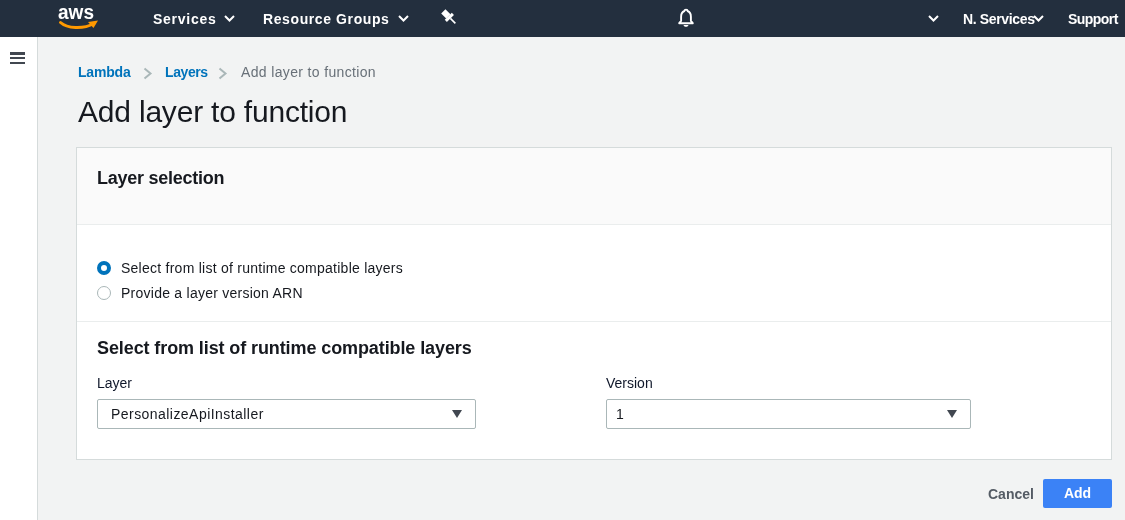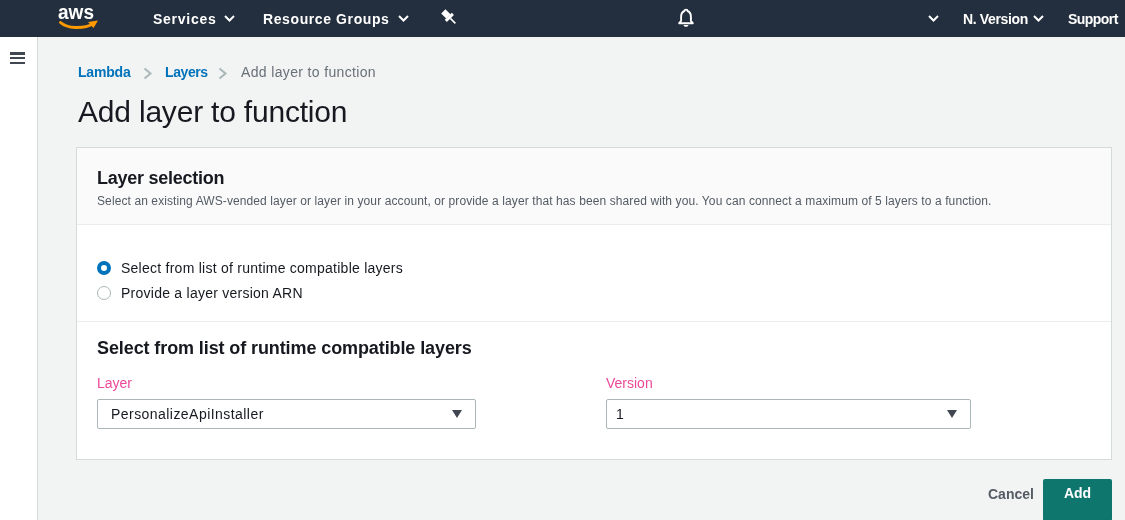--- a/index.html
+++ b/index.html
@@ -30,27 +30,27 @@
   .card-hd p { position:absolute; left:20px; top:46px; font-size:12px; color:#545b64; letter-spacing:0.1px; }
 
   .radio-row { position:absolute; left:20px; font-size:14px; color:#16191f; letter-spacing:0.25px; }
   .radio { display:inline-block; width:14px; height:14px; border-radius:50%; vertical-align:-2px; margin-right:10px; }
   .radio.on { background:#ffffff; border:4.5px solid #0073bb; }
   .radio.off { background:#ffffff; border:1px solid #aab7b8; }
 
   .div2 { position:absolute; left:0; top:173px; width:100%; border-top:1px solid #eaeded; }
 
   .sec-h { position:absolute; left:20px; top:190px; font-size:18px; font-weight:bold; color:#16191f; letter-spacing:-0.1px; }
-  .lbl { position:absolute; top:227px; font-size:14px; color:#ec4899; }
+  .lbl { position:absolute; top:227px; font-size:14px; color:#0f172a; }
   .sel { position:absolute; top:251px; height:30px; background:#ffffff; border:1px solid #aab7b8; border-radius:2px; font-size:14px; color:#16191f; line-height:28px; padding-left:13px; letter-spacing:0.45px; }
   .sel .tri { position:absolute; right:13px; top:10px; width:0; height:0; border-left:5.5px solid transparent; border-right:5.5px solid transparent; border-top:8px solid #414750; }
 
   
   .cancel { position:absolute; left:966px; top:486px; font-size:14px; font-weight:bold; color:#545b64;margin-left:22px; }
-  .addbtn { position:absolute; left:1043px; top:479px; width:69px; height:42px; background:#0f766e; border-radius:2px; color:#ffffff; font-size:14px; font-weight:bold; text-align:center; line-height:29px; }
+  .addbtn { position:absolute; left:1043px; top:479px; width:69px; height:29px; background:#3b82f6; border-radius:2px; color:#ffffff; font-size:14px; font-weight:bold; text-align:center; line-height:29px; }
 </style>
 </head>
 <body>
 
 <div class="nav">
 
   <svg style="position:absolute;left:57px;top:5px" width="44" height="28" viewBox="0 0 44 28">
     <text x="1" y="14" fill="#ffffff" font-family="Liberation Sans" font-size="20" font-weight="bold" textLength="36" lengthAdjust="spacingAndGlyphs">aws</text>
     <path d="M3.5 17.5 C 10 23.5, 26 24.5, 37 18.5" fill="none" stroke="#f90" stroke-width="3" stroke-linecap="round"></path>
     <path d="M31 17 L 41 15.5 L 36.5 23 Z" fill="#f90"></path>
@@ -72,21 +72,21 @@
     </g>
   </svg>
 
   <svg style="position:absolute;left:677px;top:8px" width="18" height="20" viewBox="0 0 18 20">
     <path d="M7.4 3 C7.4 1.1 10.6 1.1 10.6 3 C12.9 3.9 13.9 6.2 13.9 8.7 L13.9 12.9 L15.8 15.2 L2.2 15.2 L4.1 12.9 L4.1 8.7 C4.1 6.2 5.1 3.9 7.4 3 Z" fill="none" stroke="#fff" stroke-width="1.9" stroke-linejoin="round"></path>
     <path d="M6.3 17 L11.7 17 L10.2 18.8 L7.8 18.8 Z" fill="#fff"></path>
   </svg>
   <svg style="position:absolute;left:928px;top:15px" width="11" height="7" viewBox="0 0 11 7">
       <path d="M1 1 L5.5 5.5 L10 1" fill="none" stroke="#fff" stroke-width="2"></path>
     </svg>
-  <div class="item" style="left:963px; letter-spacing:-0.35px">N. Version</div>
+  <div class="item" style="left:963px; letter-spacing:-0.35px">N. Services</div>
   <svg style="position:absolute;left:1033px;top:15px" width="11" height="7" viewBox="0 0 11 7">
       <path d="M1 1 L5.5 5.5 L10 1" fill="none" stroke="#fff" stroke-width="2"></path>
     </svg>
   <div class="item" style="left:1068px; letter-spacing:-0.55px">Support</div>
 </div>
 
 <div class="sidebar">
   <div class="burger">
       <div></div>
       <div></div>
@@ -104,21 +104,20 @@
       <path d="M2.5 1.5 L8.5 6.5 L2.5 11.5" fill="none" stroke="#aab7b8" stroke-width="2"></path>
     </svg>
   <span style="left:241px; letter-spacing:0.35px; color:#687078">Add layer to function</span>
 </div>
 
 <h1>Add layer to function</h1>
 
 <div class="card">
   <div class="card-hd">
     <h2>Layer selection</h2>
-    <p>Select an existing AWS-vended layer or layer in your account, or provide a layer that has been shared with you. You can connect a maximum of 5 layers to a function.</p>
   </div>
   <div class="radio-row" style="top:112px"><span class="radio on"></span>Select from list of runtime compatible layers</div>
   <div class="radio-row" style="top:137px"><span class="radio off"></span>Provide a layer version ARN</div>
   <div class="div2"></div>
   <div class="sec-h">Select from list of runtime compatible layers</div>
   <div class="lbl" style="left:20px">Layer</div>
   <div class="lbl" style="left:529px">Version</div>
   <div class="sel" style="left:20px; width:379px">PersonalizeApiInstaller<span class="tri"></span></div>
   <div class="sel" style="left:529px; width:365px; padding-left:9px">1<span class="tri"></span></div>
 </div>

